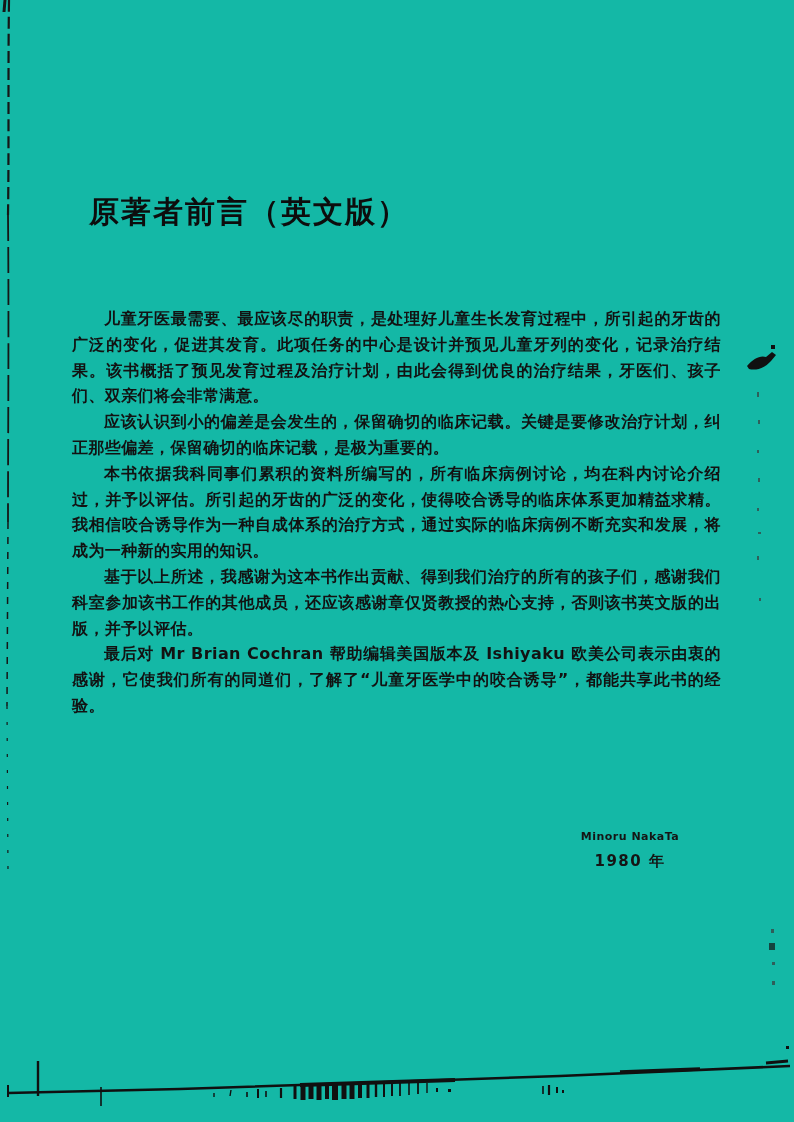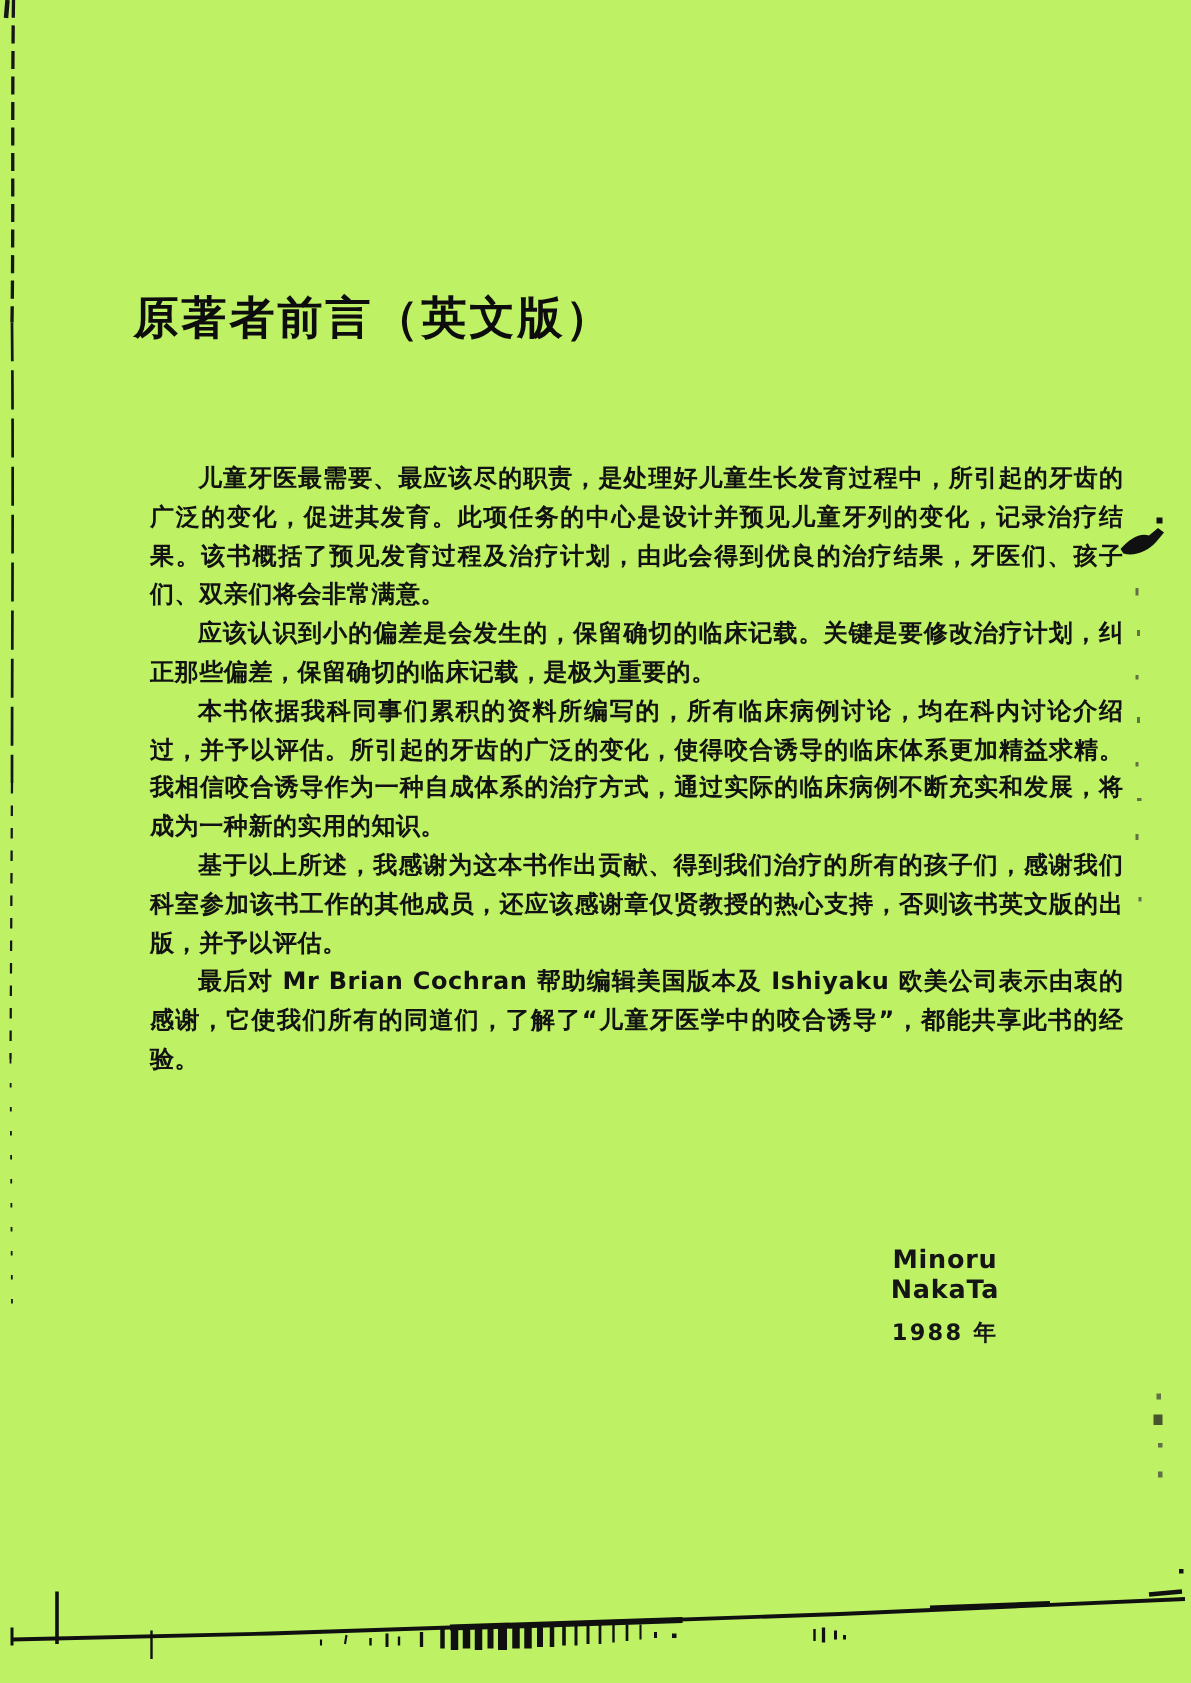--- a/index.html
+++ b/index.html
@@ -5,56 +5,56 @@
   html, body { margin: 0; padding: 0; }
   body {
     width: 794px; height: 1122px;
     background: #fdfdfc;
     position: relative;
     overflow: hidden;
     font-family: "DejaVu Sans", sans-serif;
   }
   .page {
     position: absolute; inset: 0;
-    background: #bef264;
+    background: #14b8a6;
   }
   .title {
     position: absolute;
     left: 89px; top: 192px;
     margin: 0;
     font-size: 30px;
     font-weight: 700;
     letter-spacing: 2px;
     color: #0d0d0d;
     white-space: nowrap;
   }
   .body-text {
     position: absolute;
-    left: 100px; top: 306px;
+    left: 72px; top: 306px;
     width: 649px;
     font-size: 16px;
     line-height: 25.8px;
     letter-spacing: 0.4px;
     text-align: justify;
     color: #121212;
     font-weight: 600;
   }
   .body-text p {
     margin: 0;
     text-indent: 2em;
   }
   .signature {
     position: absolute;
     left: 556px; top: 830px;
     width: 148px;
     text-align: center;
     color: #151515;
   }
   .sig-name {
-    font-size: 17px;
+    font-size: 11px;
     font-weight: 700;
     letter-spacing: 0.5px;
   }
   .sig-year {
     margin-top: 9px;
     font-size: 15px;
     font-weight: 600;
     letter-spacing: 1.5px;
   }
   .artifacts {
@@ -72,21 +72,21 @@
   <div class="body-text">
     <p>儿童牙医最需要、最应该尽的职责，是处理好儿童生长发育过程中，所引起的牙齿的广泛的变化，促进其发育。此项任务的中心是设计并预见儿童牙列的变化，记录治疗结果。该书概括了预见发育过程及治疗计划，由此会得到优良的治疗结果，牙医们、孩子们、双亲们将会非常满意。</p>
     <p>应该认识到小的偏差是会发生的，保留确切的临床记载。关键是要修改治疗计划，纠正那些偏差，保留确切的临床记载，是极为重要的。</p>
     <p>本书依据我科同事们累积的资料所编写的，所有临床病例讨论，均在科内讨论介绍过，并予以评估。所引起的牙齿的广泛的变化，使得咬合诱导的临床体系更加精益求精。我相信咬合诱导作为一种自成体系的治疗方式，通过实际的临床病例不断充实和发展，将成为一种新的实用的知识。</p>
     <p>基于以上所述，我感谢为这本书作出贡献、得到我们治疗的所有的孩子们，感谢我们科室参加该书工作的其他成员，还应该感谢章仅贤教授的热心支持，否则该书英文版的出版，并予以评估。</p>
     <p>最后对 Mr Brian Cochran 帮助编辑美国版本及 Ishiyaku 欧美公司表示由衷的感谢，它使我们所有的同道们，了解了“儿童牙医学中的咬合诱导”，都能共享此书的经验。</p>
   </div>
 
   <div class="signature">
     <div class="sig-name">Minoru NakaTa</div>
-    <div class="sig-year">1988 年</div>
+    <div class="sig-year">1980 年</div>
   </div>
 
   <svg class="artifacts" width="794" height="1122" viewBox="0 0 794 1122" xmlns="http://www.w3.org/2000/svg">
 
     <g stroke="#161616" fill="none">
       <path d="M5,0 L4,12" stroke-width="3"></path>
       <path d="M9,0 C8,70 9,150 8,215" stroke-width="2.2" stroke-dasharray="12 5"></path>
       <path d="M8,215 C9,320 8,430 8,522" stroke-width="1.8" stroke-dasharray="26 6"></path>
       <path d="M8,522 L7,706" stroke-width="1.5" stroke-dasharray="7 8"></path>
       <path d="M7,706 L8,872" stroke-width="1.2" stroke-dasharray="3 13"></path>

